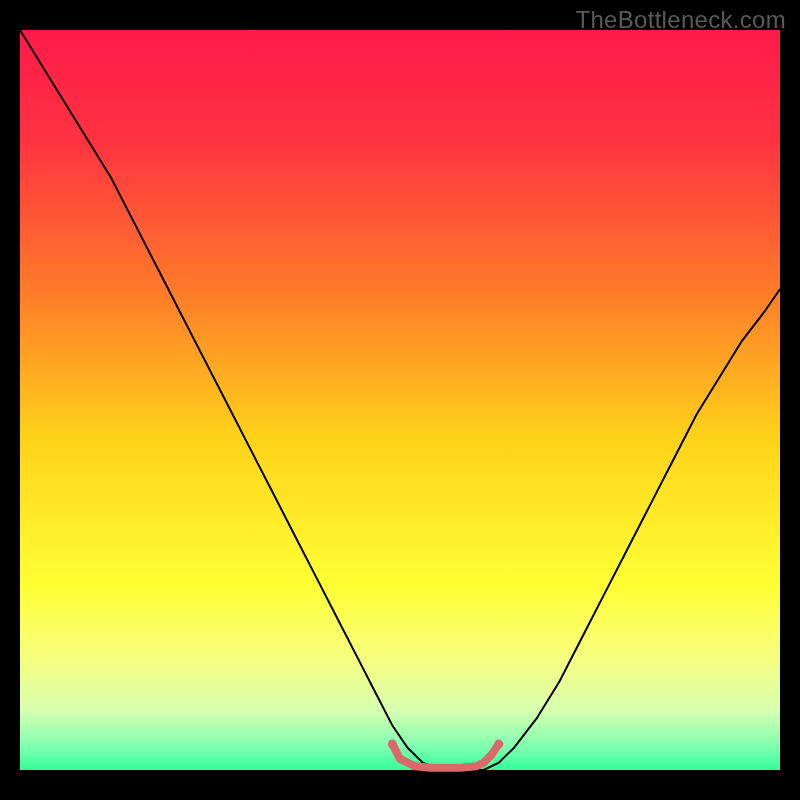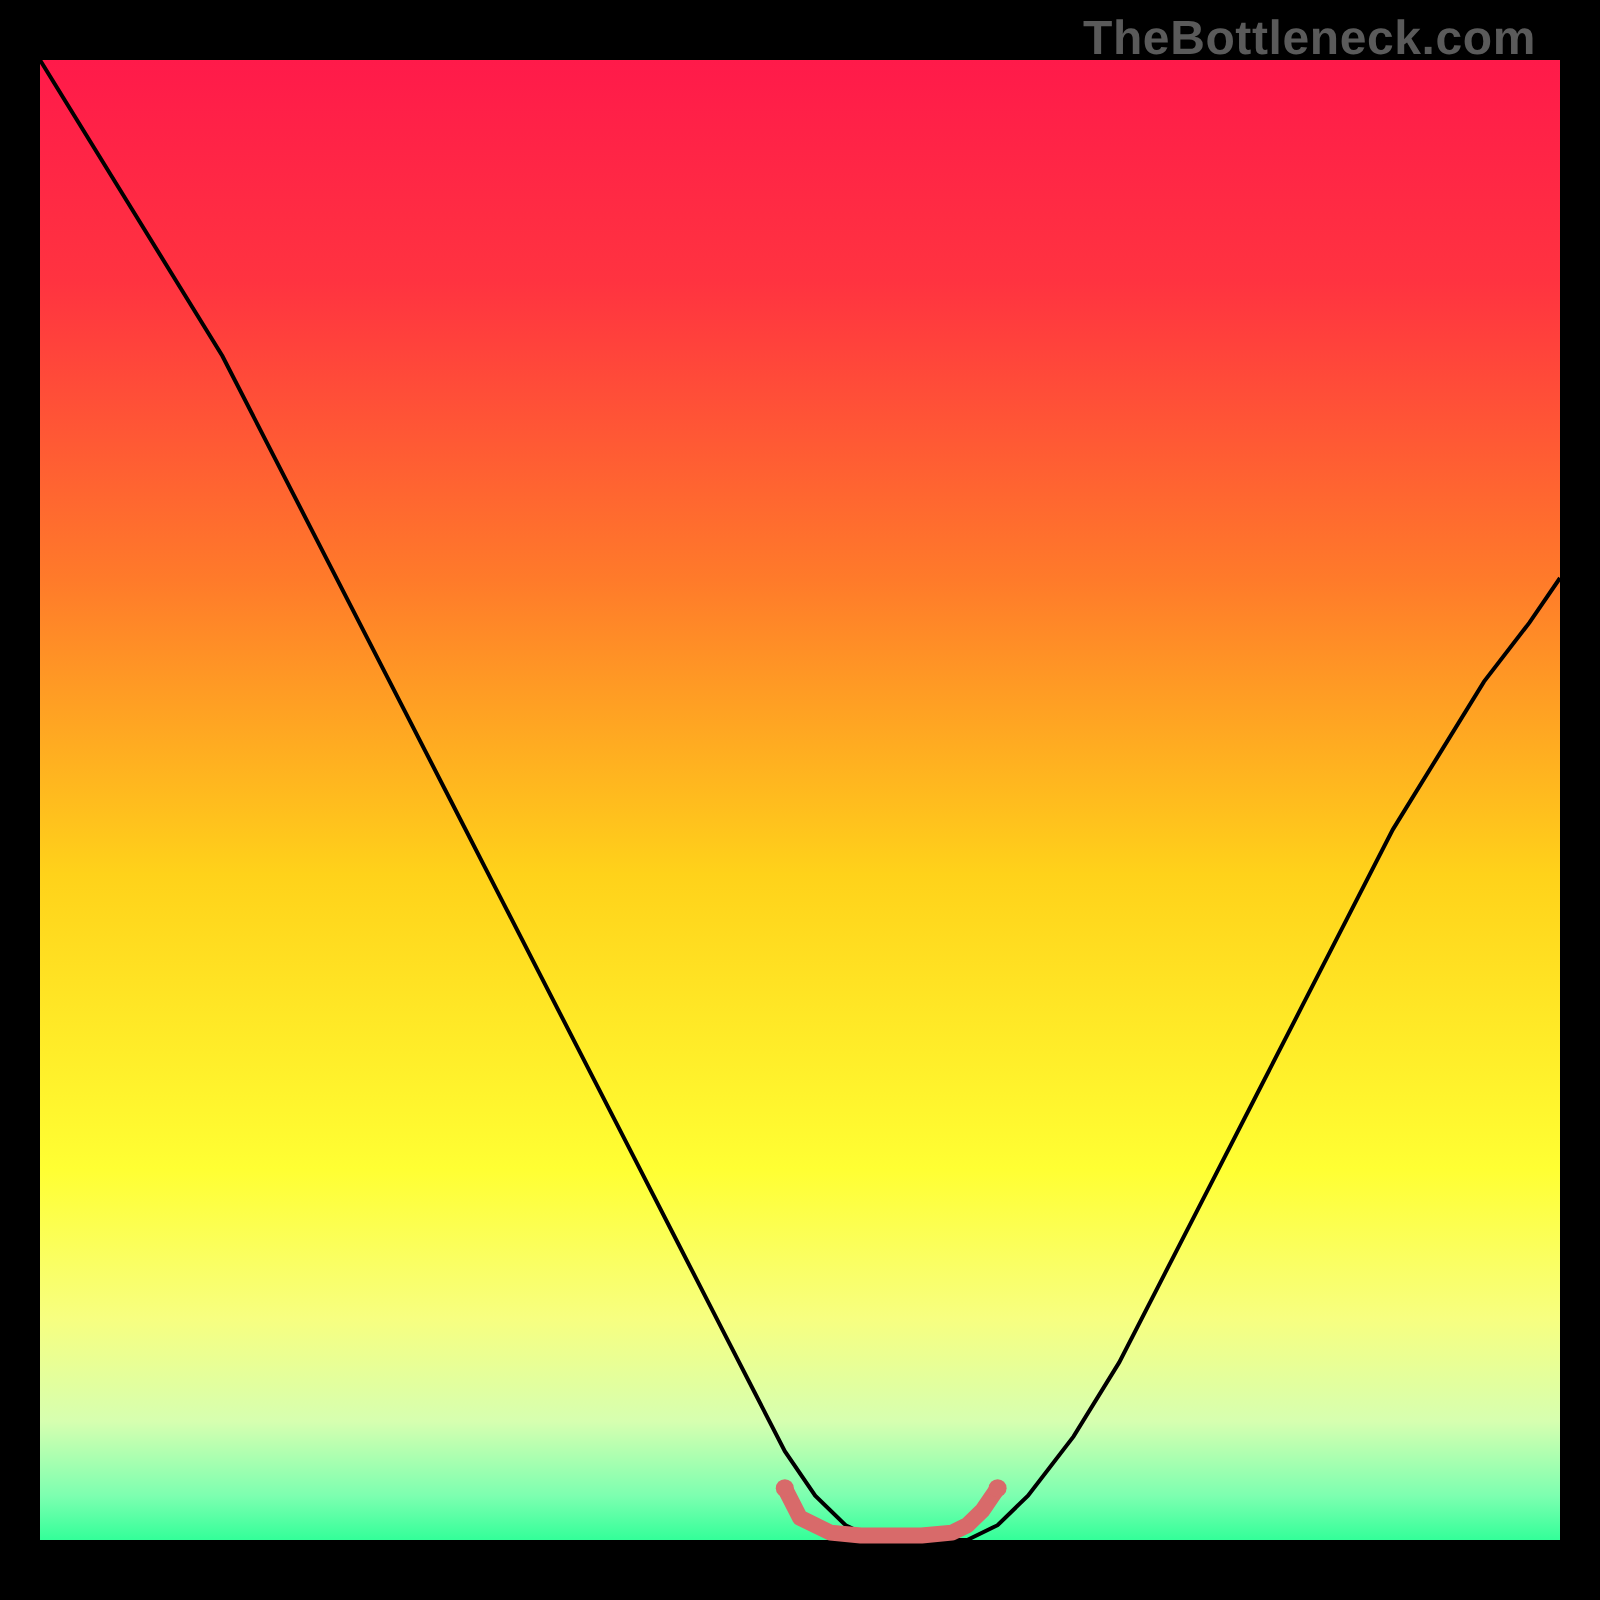--- a/index.html
+++ b/index.html
@@ -14,24 +14,24 @@
   .chart-container {
     position: absolute;
     top: 0;
     left: 0;
     width: 800px;
     height: 800px;
   }
   .watermark {
     position: absolute;
     top: 6px;
-    right: 32px;
+    right: 14px;
     color: #5a5a5a;
     font-size: 24px;
-    font-weight: 700;
+    font-weight: 400;
     letter-spacing: 0.3px;
     z-index: 10;
   }
   svg { display: block; }
 </style>
 </head>
 <body>
 
 <div class="chart-container">
   <svg id="chart-svg" width="800" height="800" viewBox="0 0 800 800">

